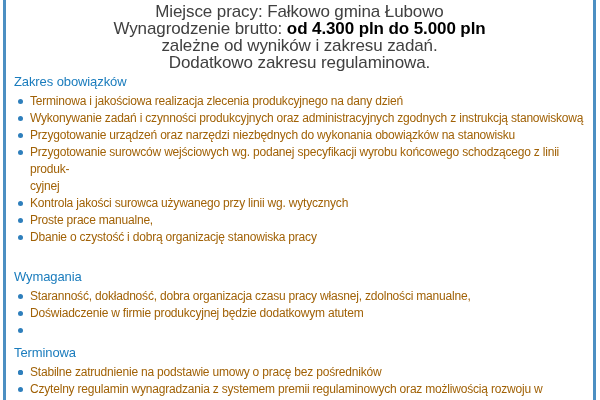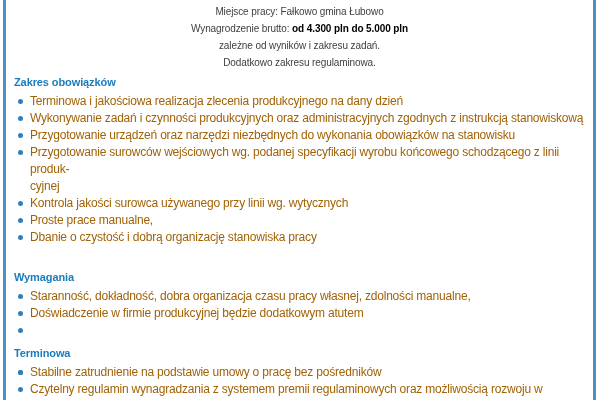--- a/index.html
+++ b/index.html
@@ -17,35 +17,35 @@
     margin-right: 4px;
     height: 400px;
     border-left: 3px solid #4c8fc2;
     border-right: 3px solid #4c8fc2;
     padding: 0 8px 0 8px;
     overflow: hidden;
   }
   .intro {
     padding-top: 3px;
     text-align: center;
-    font-size: 10px;
+    font-size: 17px;
     line-height: 17px;
     color: #404040;
     letter-spacing: -0.1px;
   }
   .salary {
     color: #000000;
     font-weight: bold;
   }
   h2.section-heading {
     margin: 0;
     padding: 0;
-    font-size: 11px;
+    font-size: 13px;
     line-height: 14px;
-    font-weight: bold;
+    font-weight: normal;
     color: #1a7cbd;
     letter-spacing: -0.1px;
   }
   .section-first h2.section-heading { margin-top: 4px; }
   .section-next  h2.section-heading { margin-top: 24px; }
   ul.bullet-list {
     list-style: none;
     margin: 4px 0 0 0;
     padding: 0;
   }

